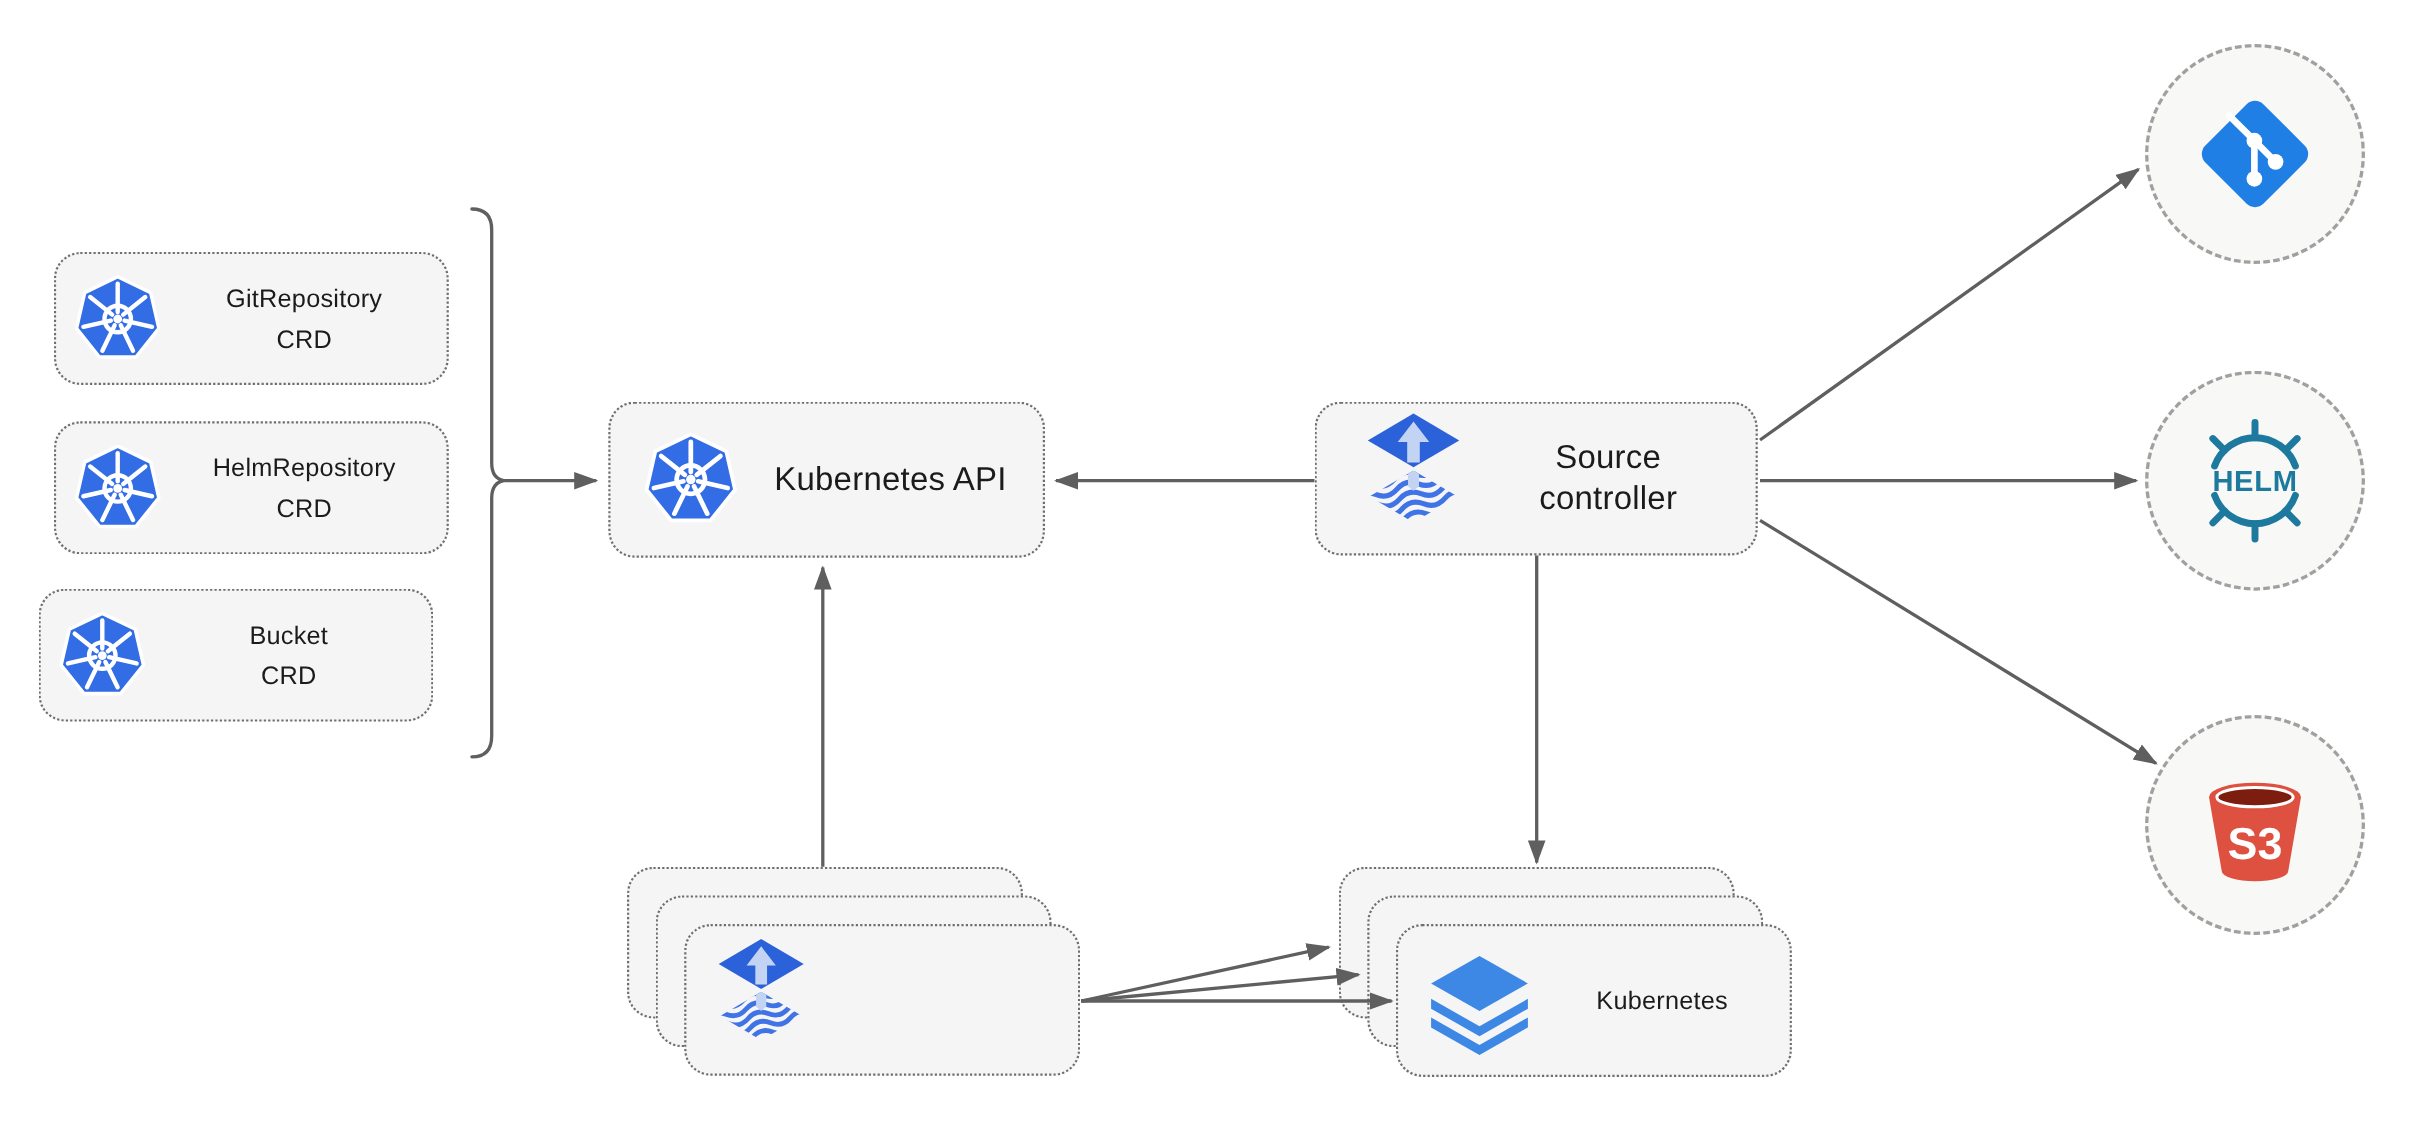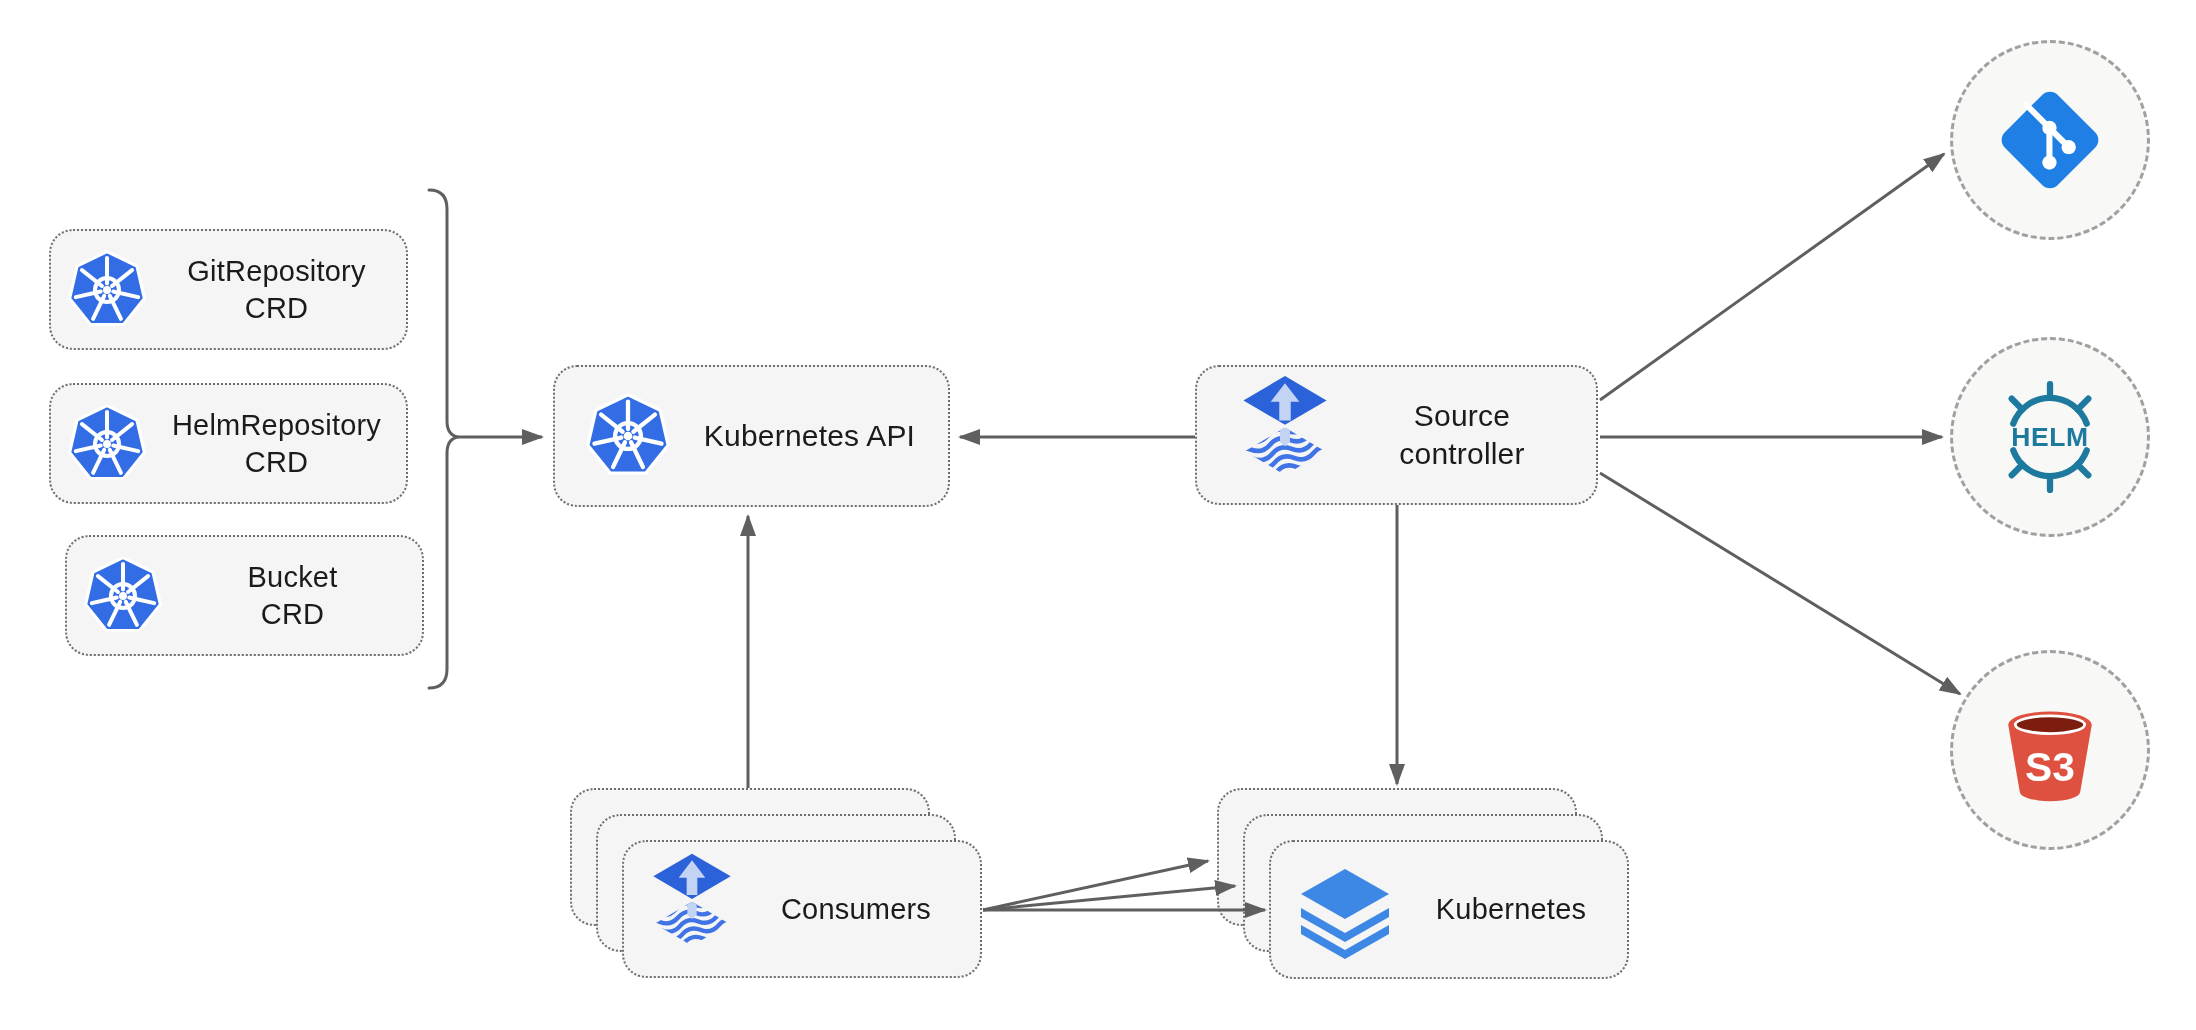--- a/index.html
+++ b/index.html
@@ -11,21 +11,21 @@
     background:#f5f5f5;
     border:2.5px dotted #6e6e6e;
     border-radius:24px;
     box-sizing:border-box;
     display:flex;
     align-items:center;
   }
   .node-label{
     flex:1;
     text-align:center;
-    font-size:29px;
+    font-size:23px;
     line-height:37px;
     color:#1b1b1b;
     white-space:pre-line;
     letter-spacing:0.2px;
   }
   .label-lg{font-size:30px;line-height:38px;}
 
   .stack-layer{
     position:absolute;
     background:#f5f5f5;
@@ -145,21 +145,21 @@
   </div>
 
   <div class="node" style="left:49px;top:383px;width:359px;height:121px">
     <svg class="icon" style="margin-left:16px" width="80" height="80">
         <use href="#sym-k8s"></use>
       </svg>
     <div class="node-label">HelmRepository
 CRD</div>
   </div>
 
-  <div class="node" style="left:65px;top:535px;width:359px;height:121px">
+  <div class="node" style="left:35px;top:535px;width:359px;height:121px">
     <svg class="icon" style="margin-left:16px" width="80" height="80">
         <use href="#sym-k8s"></use>
       </svg>
     <div class="node-label">Bucket
 CRD</div>
   </div>
 
   <div class="node" style="left:1195px;top:365px;width:403px;height:140px">
     <svg class="icon" style="margin-left:45px" width="86" height="123">
         <use href="#sym-flux"></use>
@@ -174,21 +174,20 @@
       </svg>
     <div class="node-label label-lg">Kubernetes API</div>
   </div>
 
   <div class="stack-layer z1" style="left:570px;top:788px;width:360px;height:138px"></div>
   <div class="stack-layer z2" style="left:596px;top:814px;width:360px;height:138px"></div>
   <div class="node z3" style="left:622px;top:840px;width:360px;height:138px">
     <svg class="icon" style="margin-left:28px" width="80" height="114">
         <use href="#sym-flux"></use>
       </svg>
-    <div class="node-label">Consumers</div>
   </div>
 
   <div class="stack-layer z1" style="left:1217px;top:788px;width:360px;height:138px"></div>
   <div class="stack-layer z2" style="left:1243px;top:814px;width:360px;height:138px"></div>
   <div class="node z3" style="left:1269px;top:840px;width:360px;height:139px">
     <svg class="icon" style="margin-left:24px" width="100" height="100">
         <use href="#sym-layers"></use>
       </svg>
     <div class="node-label">Kubernetes</div>
   </div>

